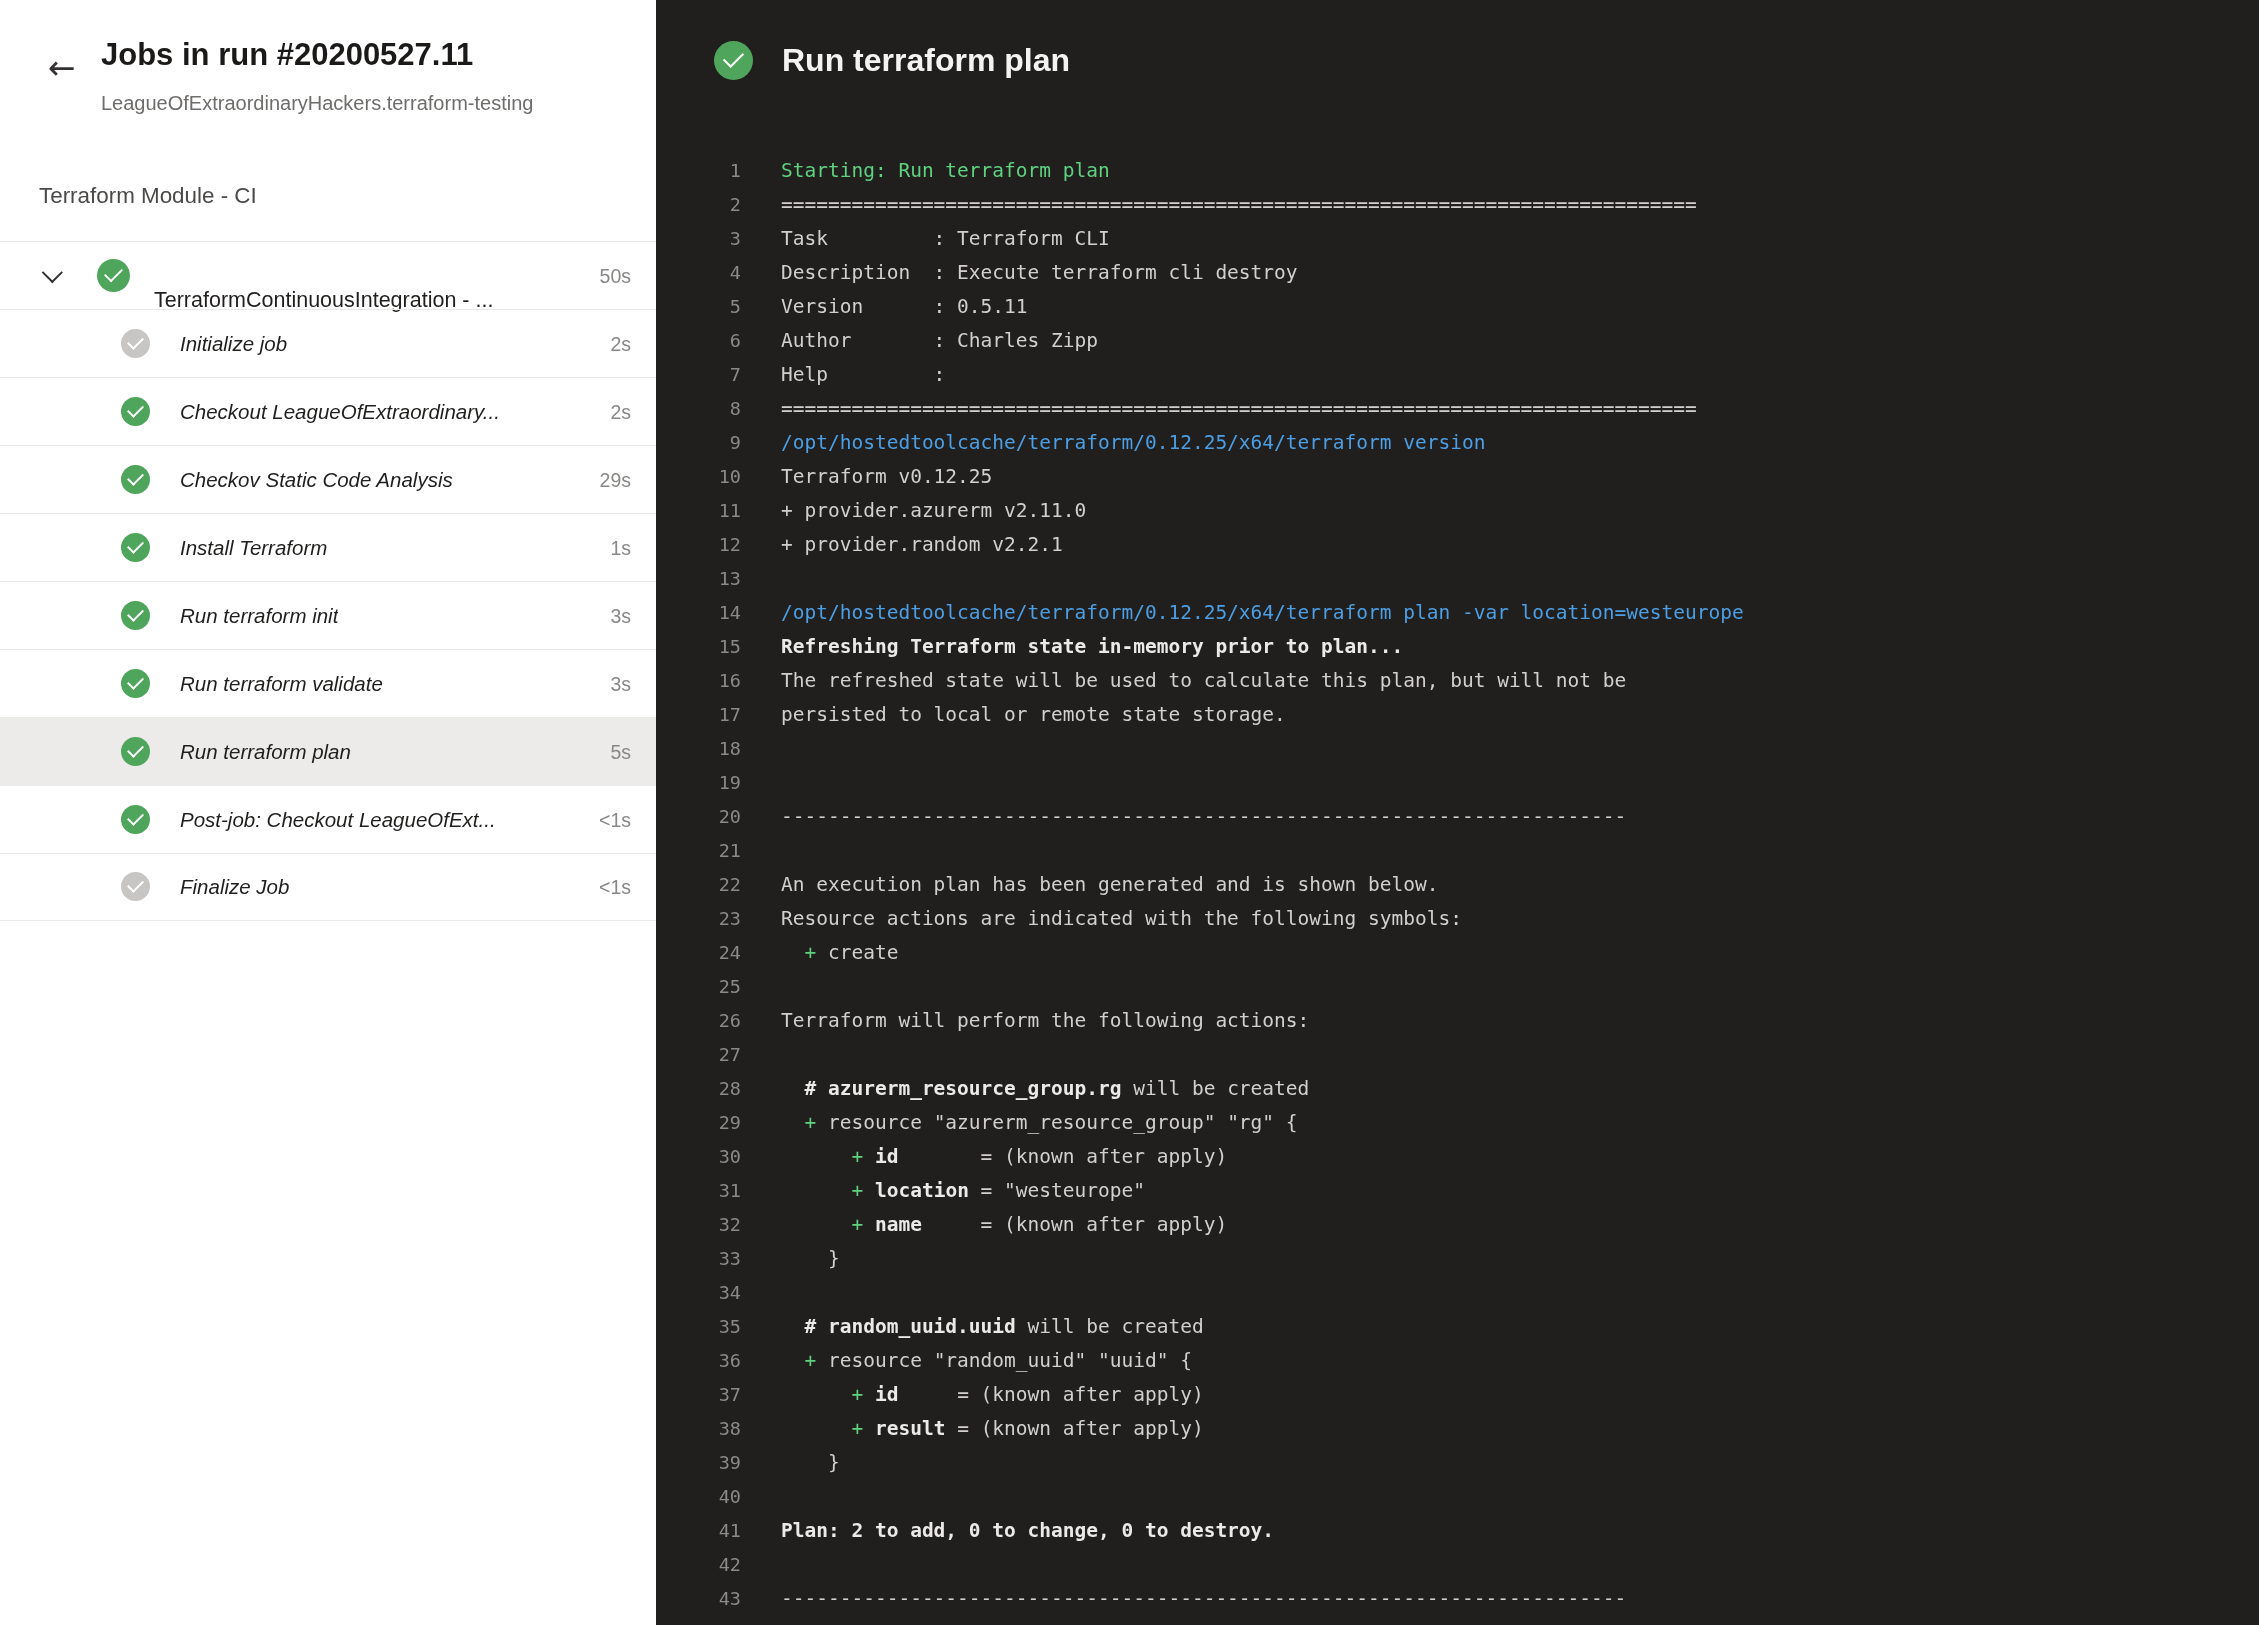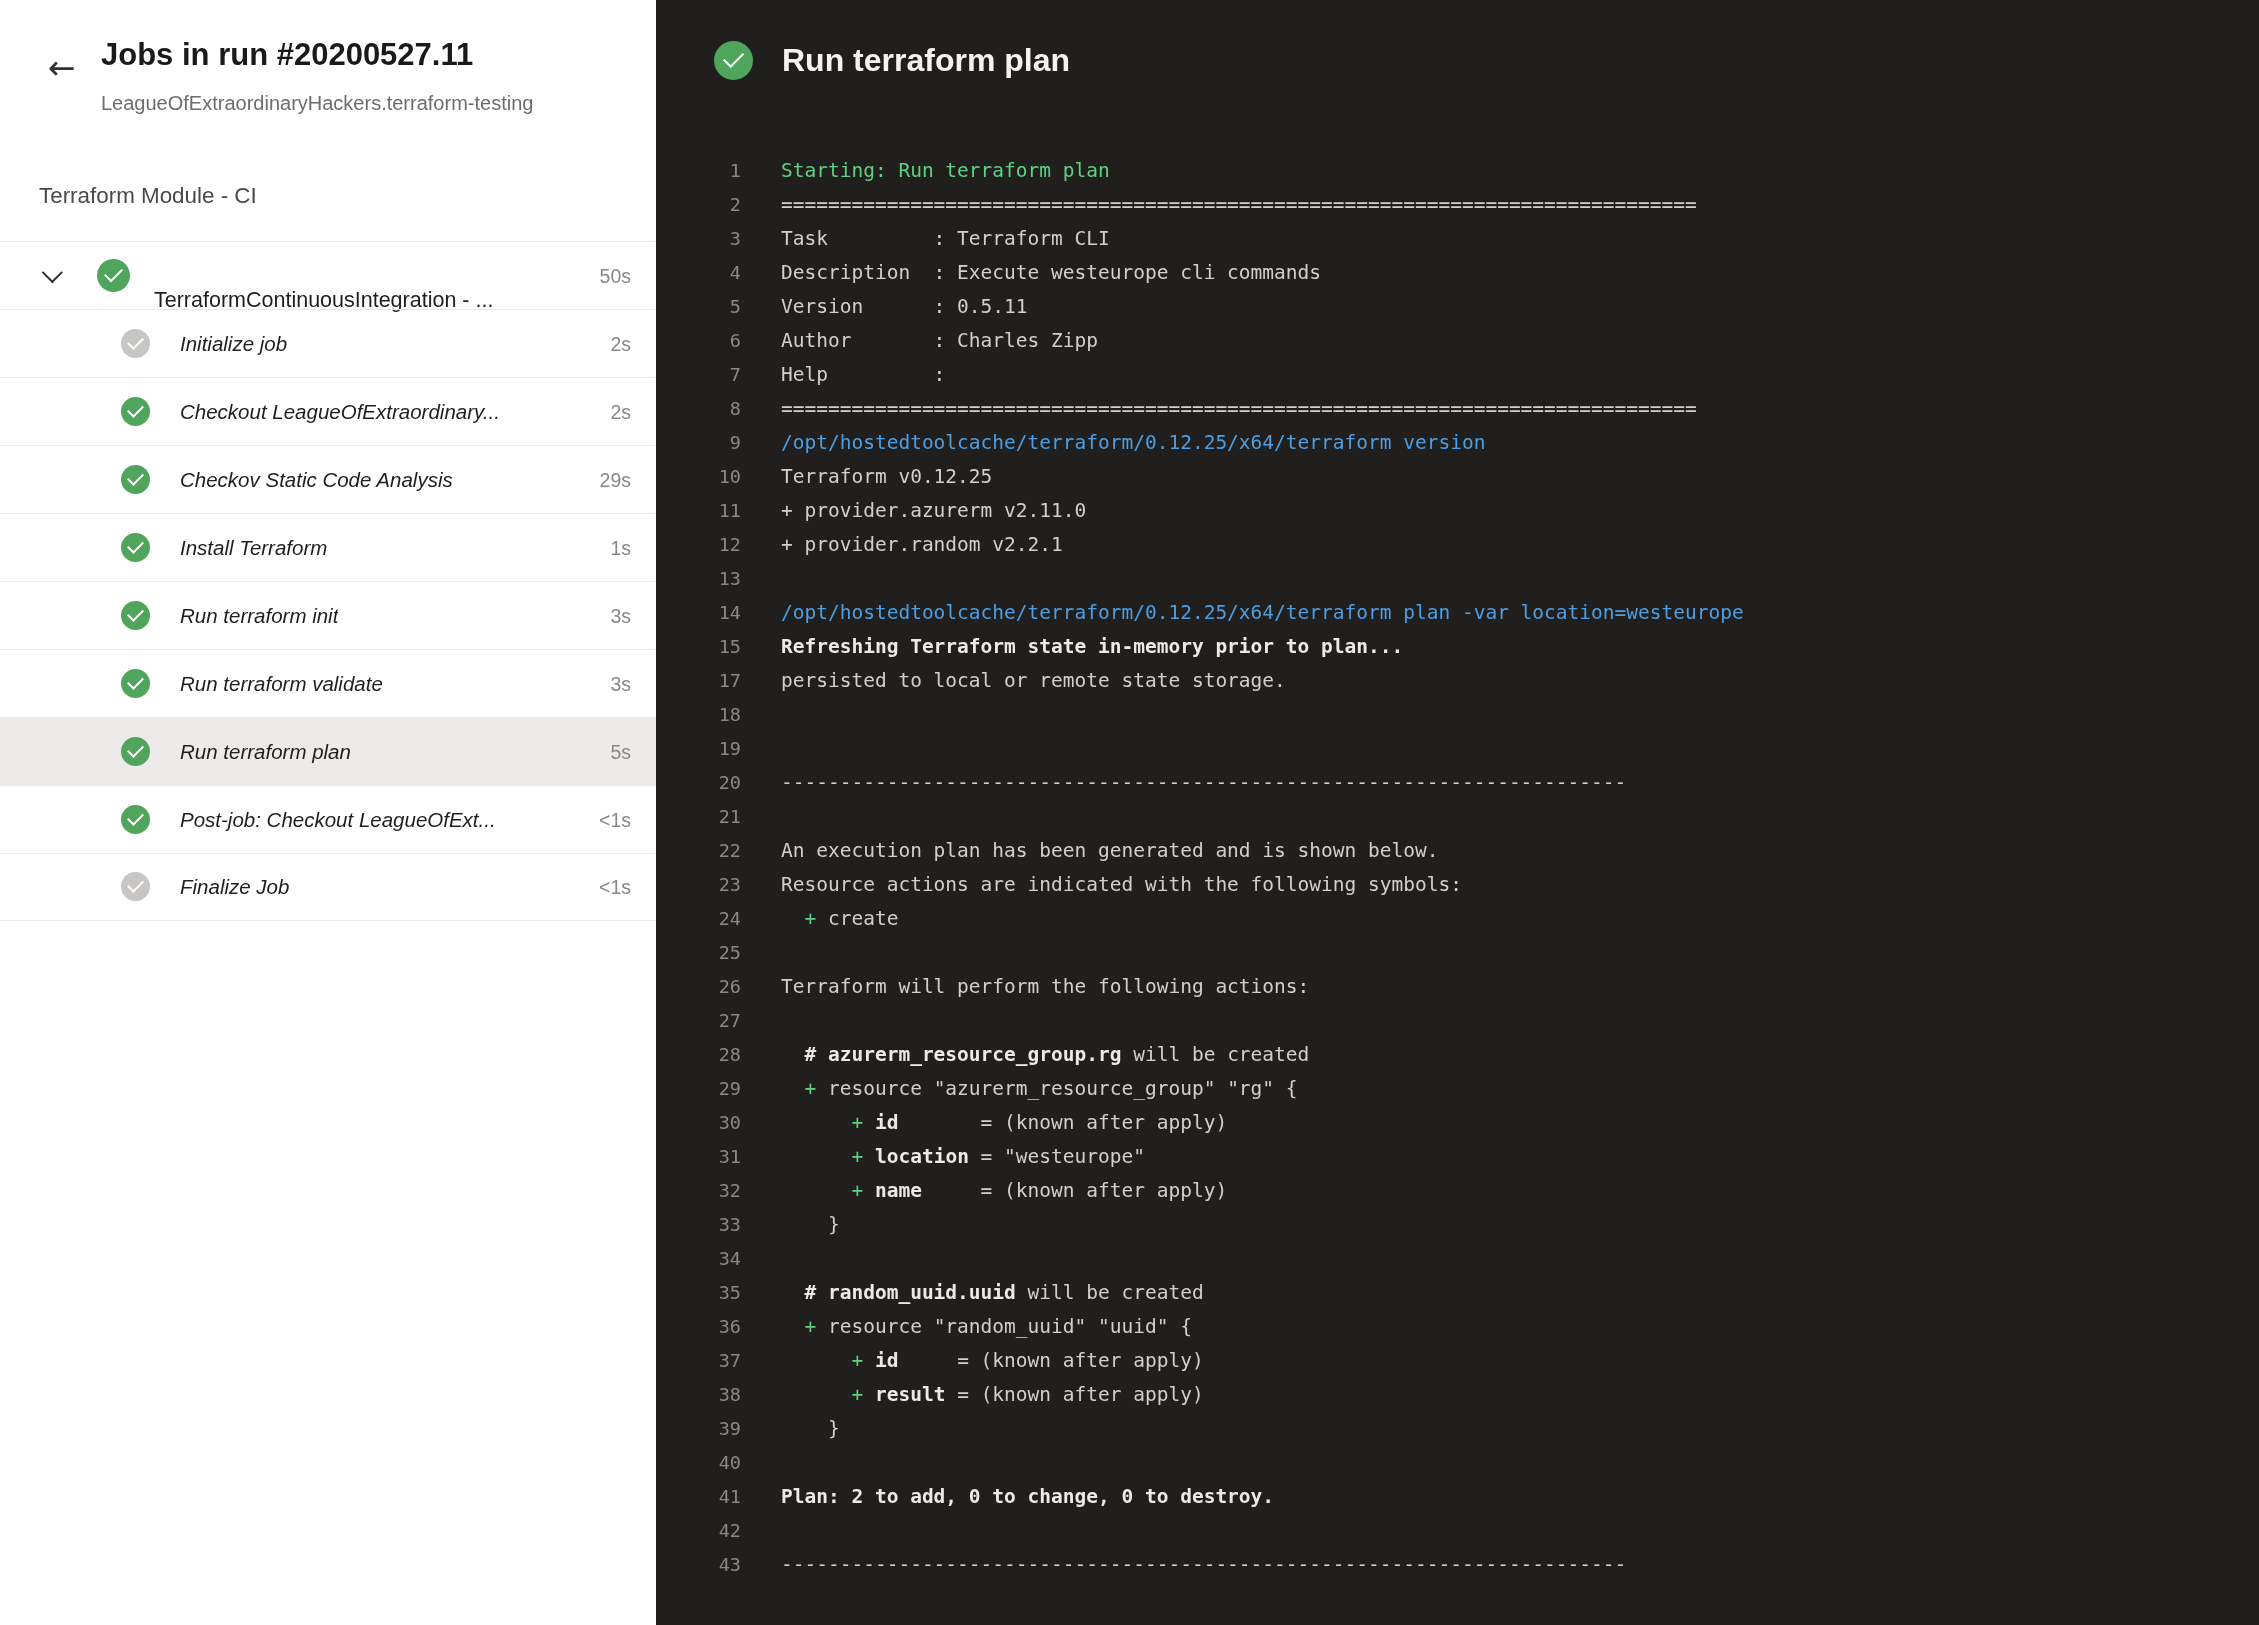--- a/index.html
+++ b/index.html
@@ -188,21 +188,21 @@
       <div class="line">
     <span class="num">2</span>
     <span class="content"><span class="seg-p">==============================================================================</span></span>
   </div>
       <div class="line">
     <span class="num">3</span>
     <span class="content"><span class="seg-p">Task         : Terraform CLI</span></span>
   </div>
       <div class="line">
     <span class="num">4</span>
-    <span class="content"><span class="seg-p">Description  : Execute westeurope cli commands</span></span>
+    <span class="content"><span class="seg-p">Description  : Execute terraform cli destroy</span></span>
   </div>
       <div class="line">
     <span class="num">5</span>
     <span class="content"><span class="seg-p">Version      : 0.5.11</span></span>
   </div>
       <div class="line">
     <span class="num">6</span>
     <span class="content"><span class="seg-p">Author       : Charles Zipp</span></span>
   </div>
       <div class="line">
@@ -235,20 +235,24 @@
   </div>
       <div class="line">
     <span class="num">14</span>
     <span class="content"><span class="seg-b">/opt/hostedtoolcache/terraform/0.12.25/x64/terraform plan -var location=westeurope</span></span>
   </div>
       <div class="line">
     <span class="num">15</span>
     <span class="content"><span class="seg-s">Refreshing Terraform state in-memory prior to plan...</span></span>
   </div>
       <div class="line">
+    <span class="num">16</span>
+    <span class="content"><span class="seg-p">The refreshed state will be used to calculate this plan, but will not be</span></span>
+  </div>
+      <div class="line">
     <span class="num">17</span>
     <span class="content"><span class="seg-p">persisted to local or remote state storage.</span></span>
   </div>
       <div class="line">
     <span class="num">18</span>
     <span class="content"></span>
   </div>
       <div class="line">
     <span class="num">19</span>
     <span class="content"></span>

